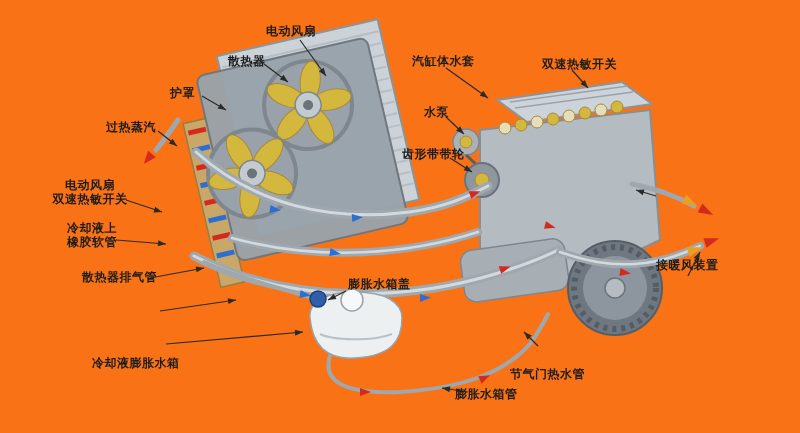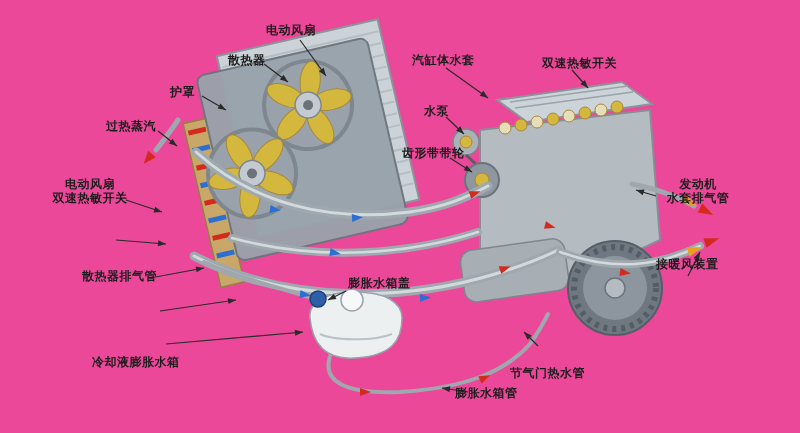--- a/index.html
+++ b/index.html
@@ -1,18 +1,18 @@
 <!DOCTYPE html>
 <html><head>
 <meta charset="utf-8">
 <style>
   html,body{margin:0;padding:0;background:#ffffff;}
   #stage{
-    position:relative;width:800px;height:433px;background:#ec4899;overflow:hidden;
-    font-family:Liberation Mono, monospace;
+    position:relative;width:800px;height:433px;background:#f97316;overflow:hidden;
+    font-family:Liberation Sans, sans-serif;
   }
   #art{position:absolute;left:0;top:0;width:800px;height:433px;}
   .label{
     position:absolute;font-size:12px;font-weight:700;color:#1c1c1c;
     line-height:1.2;white-space:pre-line;letter-spacing:0.5px;
   }
   .center{text-align:center;}
 </style>
 </head>
 <body>
@@ -192,26 +192,26 @@
       <polygon points="0,0 -8,-3 -8,3" transform="translate(442,388) rotate(-171)"></polygon>
     </g>
   </svg>
 
   <div class="label" style="left:266px;top:24px;">电动风扇</div>
   <div class="label" style="left:228px;top:54px;text-align:center;">散热器</div>
   <div class="label" style="left:170px;top:86px;">护罩</div>
   <div class="label" style="left:106px;top:120px;">过热蒸汽</div>
   <div class="label center" style="left:40px;top:178px;width:100px;">电动风扇
 双速热敏开关</div>
+  <div class="label center" style="left:56px;top:221px;width:72px;">冷却液上
+橡胶软管</div>
   <div class="label" style="left:82px;top:270px;">散热器排气管</div>
   <div class="label" style="left:92px;top:356px;">冷却液膨胀水箱</div>
   <div class="label" style="left:412px;top:54px;">汽缸体水套</div>
   <div class="label" style="left:542px;top:57px;">双速热敏开关</div>
   <div class="label" style="left:424px;top:105px;">水泵</div>
   <div class="label" style="left:402px;top:147px;">齿形带带轮</div>
-  <div class="label center" style="left:652px;top:178px;width:92px;">发动机
-水套排气管</div>
   <div class="label" style="left:656px;top:258px;">接暖风装置</div>
   <div class="label" style="left:348px;top:277px;">膨胀水箱盖</div>
   <div class="label" style="left:510px;top:343px;margin-top:24px;">节气门热水管</div>
   <div class="label" style="left:455px;top:387px;">膨胀水箱管</div>
 
 </div>
 
 </body></html>

